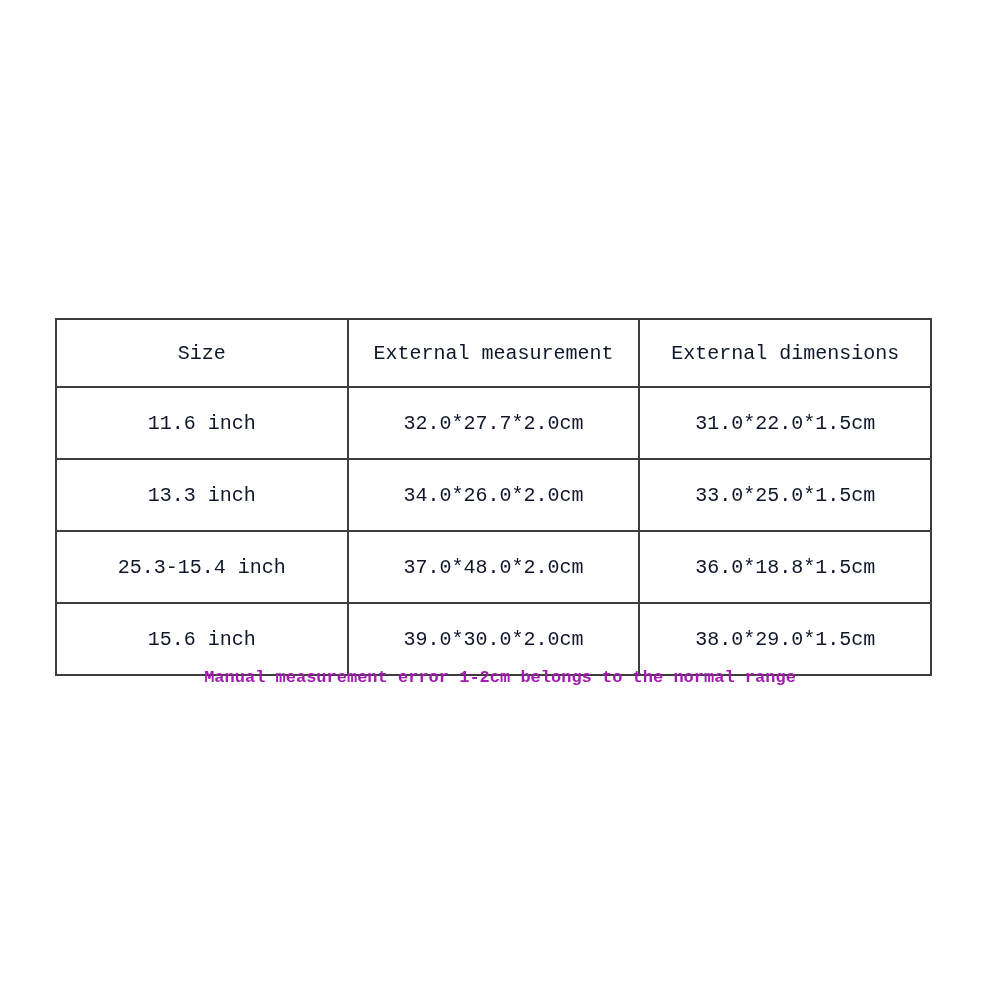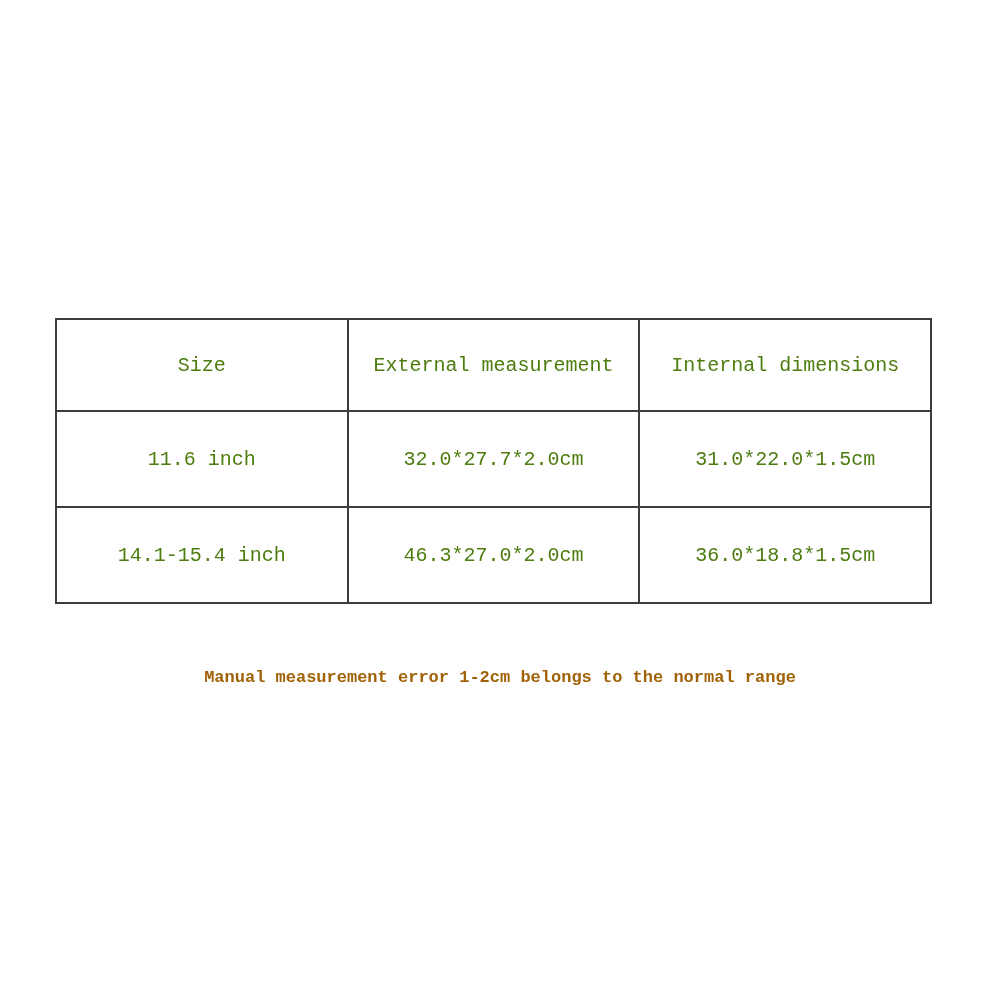--- a/index.html
+++ b/index.html
@@ -26,63 +26,73 @@
   }
   table.size-table th,
   table.size-table td {
     border: 2px solid #3d3d3d;
     text-align: center;
     vertical-align: middle;
     font-size: 20px;
     font-weight: normal;
     letter-spacing: 0px;
     white-space: nowrap;
-    padding: 16px;
-    color: #4d7c0f;
+    padding: 4px;
+    color: #0f172a;
   }
   table.size-table th {
     height: 58px;
   }
   table.size-table td {
     height: 62px;
   }
   .footer-note {
     position: absolute;
     left: 0;
     top: 668px;
     width: 1000px;
     text-align: center;
     font-size: 17px;
     font-weight: bold;
-    color: #a16207;
+    color: #a21caf;
     letter-spacing: 0px;
   }
 </style>
 </head>
 <body>
 
 <div class="stage">
 
   <table class="size-table">
     <thead>
       <tr>
         <th>Size</th>
         <th>External measurement</th>
-        <th>Internal dimensions</th>
+        <th>External dimensions</th>
       </tr>
     </thead>
     <tbody>
       <tr>
         <td>11.6 inch</td>
         <td>32.0*27.7*2.0cm</td>
         <td>31.0*22.0*1.5cm</td>
       </tr>
       <tr>
-        <td>14.1-15.4 inch</td>
-        <td>46.3*27.0*2.0cm</td>
+        <td>13.3 inch</td>
+        <td>34.0*26.0*2.0cm</td>
+        <td>33.0*25.0*1.5cm</td>
+      </tr>
+      <tr>
+        <td>25.3-15.4 inch</td>
+        <td>37.0*48.0*2.0cm</td>
         <td>36.0*18.8*1.5cm</td>
+      </tr>
+      <tr>
+        <td>15.6 inch</td>
+        <td>39.0*30.0*2.0cm</td>
+        <td>38.0*29.0*1.5cm</td>
       </tr>
     </tbody>
   </table>
 
   <div class="footer-note">Manual measurement error 1-2cm belongs to the normal range</div>
 
 </div>
 
 </body></html>

